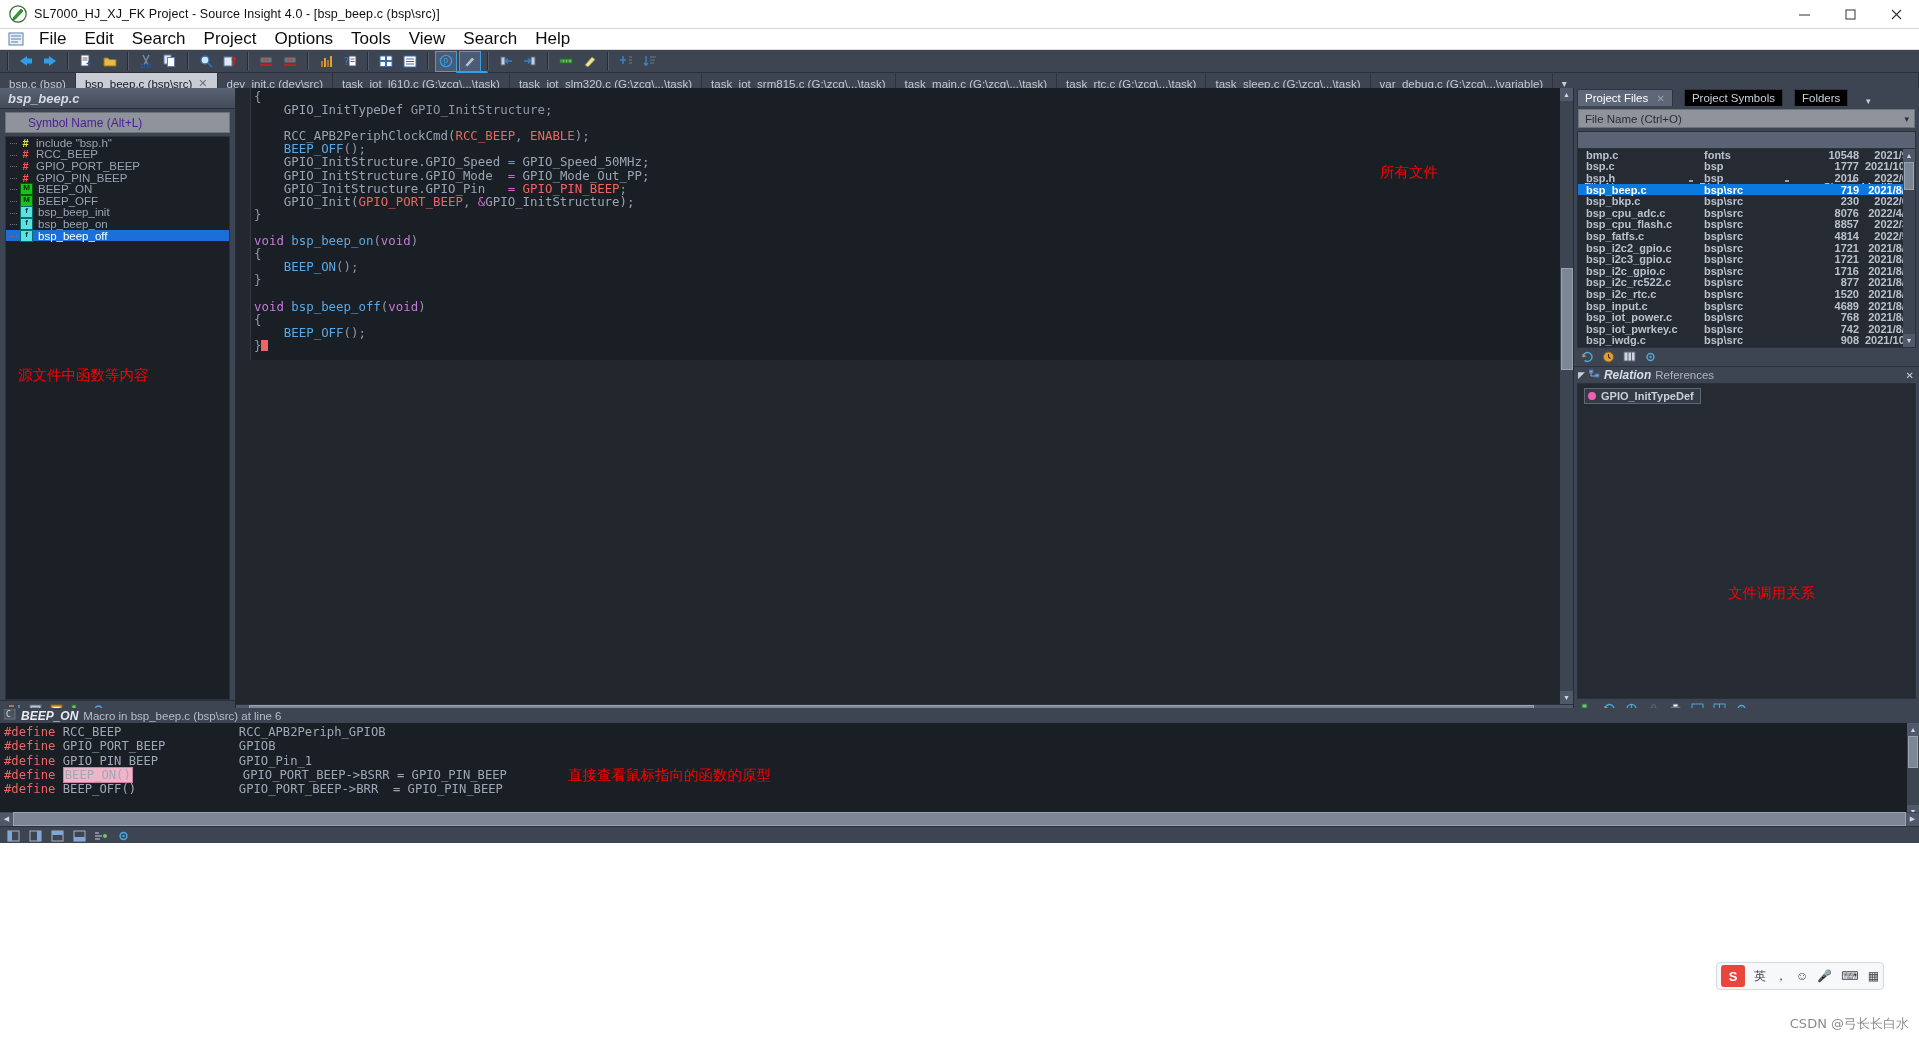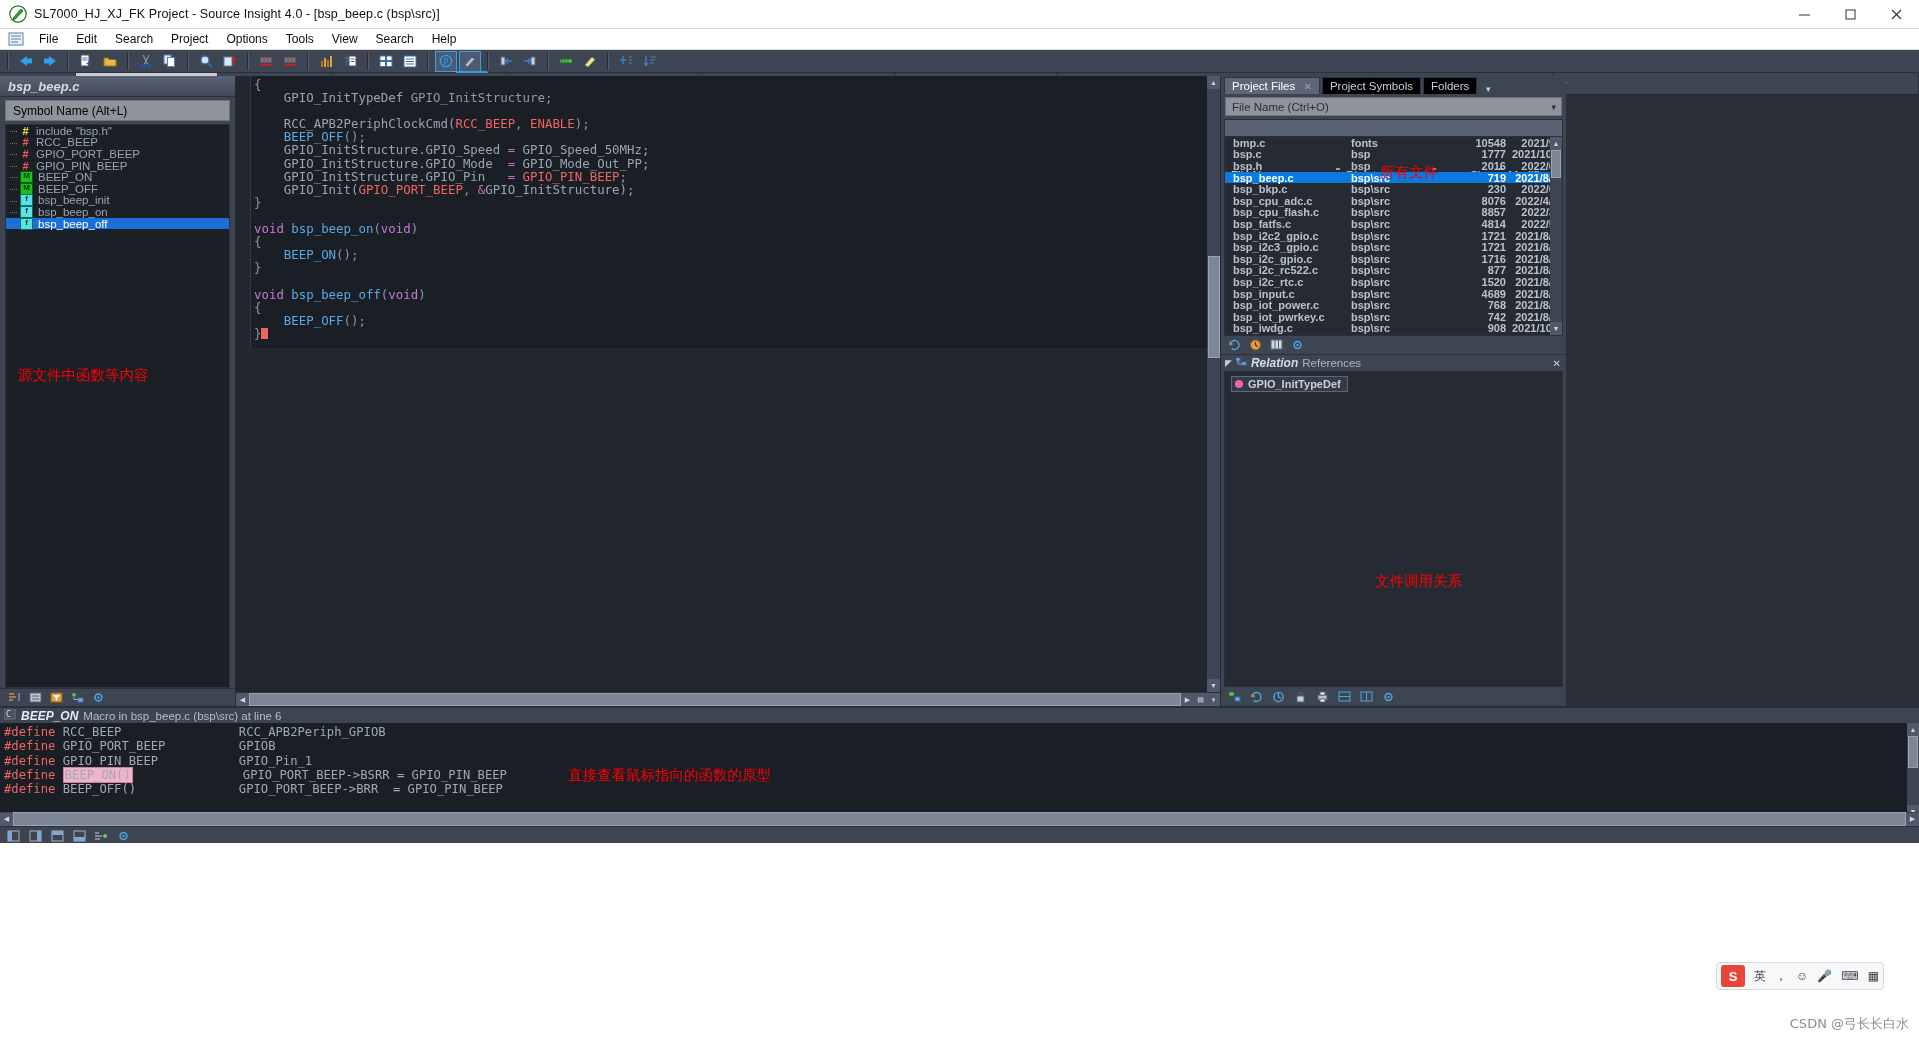--- a/index.html
+++ b/index.html
@@ -24,21 +24,21 @@
   .winbtn{width:46px;height:28px;display:flex;align-items:center;justify-content:center;color:#303030;}
   .winbtn svg{display:block;}
 
   
   .menubar{
     height:20px;background:#ffffff;display:flex;align-items:center;
     padding-left:4px;border-bottom:1px solid #dcdcdc;
   }
   .menu-sysicon{width:16px;height:14px;margin:0 6px 0 4px;flex:none;}
   .menu-item{
-    font-size:12px;color:#0c0c0c;padding:2px 9px;cursor:default;white-space:nowrap;
+    font-size:17px;color:#0c0c0c;padding:2px 9px;cursor:default;white-space:nowrap;
   }
 
   
   .toolbar{
     height:22px;background:#3e4552;display:flex;align-items:center;
     border-bottom:1px solid #2a2f39;padding-left:2px;position:relative;
   }
   .tb-sep{width:1px;height:18px;background:#262b33;border-right:1px solid #555d6b;margin:0 5px;flex:none;}
   .tb-btn{width:20px;height:19px;margin:0 1px;display:flex;align-items:center;justify-content:center;flex:none;border:1px solid transparent;}
   .tb-btn.sel{background:#4d5a74;border:1px solid #3aa0e0;}
@@ -52,34 +52,34 @@
   .ftab{
     display:flex;align-items:center;padding:0 9px;font-size:11.5px;color:#c3c8d2;
     border-right:1px solid #2d323c;white-space:nowrap;cursor:default;
   }
   .ftab.active{background:#c9ccd4;color:#14171c;}
   .ftab .x{margin-left:6px;font-size:11px;color:#6c7078;}
   .tabbar .spacer{flex:1;border-right:1px solid #2d323c;}
   .tab-chev{width:22px;display:flex;align-items:center;justify-content:center;color:#c7ccd6;font-size:10px;}
 
   
-  .main{position:absolute;left:0;top:76px;width:1566px;height:630px;display:flex;}
+  .main{position:absolute;left:0;top:88px;width:1919px;height:630px;display:flex;}
 
   
   .leftpane{width:235px;background:#3e4552;display:flex;flex-direction:column;flex:none;
     border-right:1px solid #262b33;}
   .lp-title{
     height:20px;background:linear-gradient(#5a6374,#434b59);
     display:flex;align-items:center;padding-left:8px;
     font-style:italic;font-weight:bold;font-size:13px;color:#d5dae3;
     border-bottom:1px solid #2b303a;
   }
   .lp-search{
     height:19px;margin:3px 5px 3px 5px;background:#8f949c;border:1px solid #6d727a;
-    display:flex;align-items:center;padding-left:7px;font-size:12px;color:#000000;
+    display:flex;align-items:center;padding-left:22px;font-size:12px;color:#4c1d95;
   }
   .lp-tree{flex:1;background:#1b1f26;overflow:hidden;position:relative;
     margin:0 5px 0 5px;border:1px solid #2d323c;}
   .sym{height:11.6px;display:flex;align-items:center;font-size:11.5px;color:#9aa4b4;padding-left:14px;white-space:nowrap;}
   .sym.sel{background:#1c6ed8;color:#ffffff;}
   .ico{width:11px;height:10px;margin-right:5px;flex:none;display:inline-block;position:relative;}
   .ico-hash{color:#ff5555;font-weight:bold;font-size:11px;line-height:10px;text-align:center;}
   .ico-hash.y{color:#e8e83c;}
   .ico-m{background:#18c018;border:1px solid #0a5c0a;color:#042a04;font-size:8px;
     line-height:8px;text-align:center;font-weight:bold;}
@@ -112,21 +112,21 @@
   .pl{color:#8f98a8;}       
   .caret{display:inline-block;width:7px;height:11px;background:#f06464;vertical-align:-1px;}
   .ed-scroll-v{position:absolute;right:0;top:0;width:13px;height:100%;background:#3e4552;}
   .ed-scroll-h{height:13px;background:#3e4552;display:flex;align-items:center;border-top:1px solid #2b303a;}
   .sb-arrow{width:13px;height:13px;background:#50596a;display:flex;align-items:center;justify-content:center;color:#cfd5df;font-size:7px;flex:none;}
   .sb-thumb{background:#7d8695;border:1px solid #9aa3b2;}
 
   
   .rightpane{width:345px;background:#3e4552;flex:none;display:flex;flex-direction:column;
     border-left:1px solid #262b33;}
-  .rp-tabs{height:18px;display:flex;align-items:flex-end;padding-left:3px;gap:2px;background:#3e4552;}
+  .rp-tabs{height:18px;display:flex;align-items:flex-end;padding-left:3px;gap:11px;background:#3e4552;}
   .rp-tab{font-size:11.5px;color:#c9cfda;padding:2px 7px 2px 7px;background:#000000;border:1px solid #2f343e;border-bottom:none;white-space:nowrap;}
   .rp-tab.active{background:#5d6778;color:#ffffff;}
   .rp-tab .x{margin-left:5px;color:#9aa2ae;font-size:10px;}
   .rp-chev{width:18px;display:flex;align-items:center;justify-content:center;color:#c9cfda;font-size:9px;}
   .rp-filter{height:17px;margin:3px 4px;background:#8f949c;border:1px solid #6d727a;display:flex;
     align-items:center;padding-left:6px;font-size:11.5px;color:#2a2d33;position:relative;}
   .rp-filter .dd{position:absolute;right:5px;font-size:9px;color:#2a2d33;}
   .filelist{flex:none;height:215px;margin:0 3px;border:1px solid #2b303a;background:#262b33;position:relative;overflow:hidden;}
   .fl-head{height:16px;display:flex;background:#5a6374;border-bottom:1px solid #2b303a;font-size:11.5px;color:#dde2ea;}
   .fl-head>div{padding:1px 6px;border-right:4px solid #a3a3a3;margin-top:48px;}

